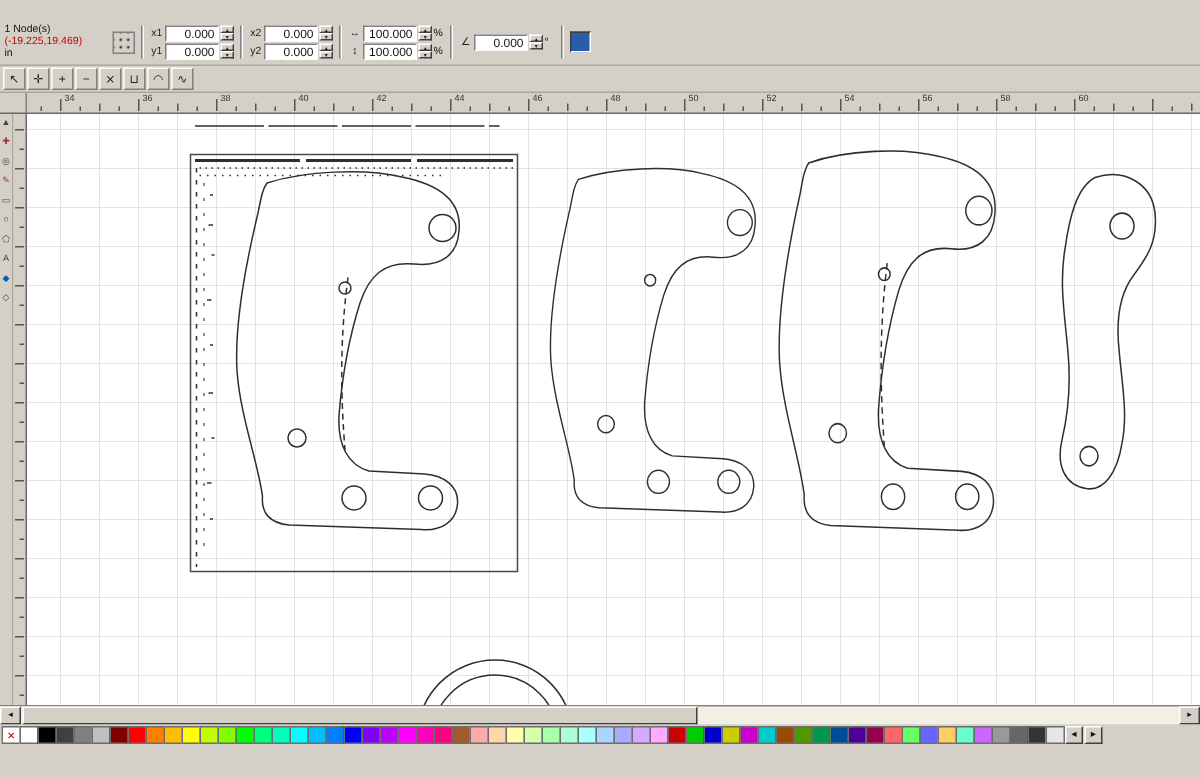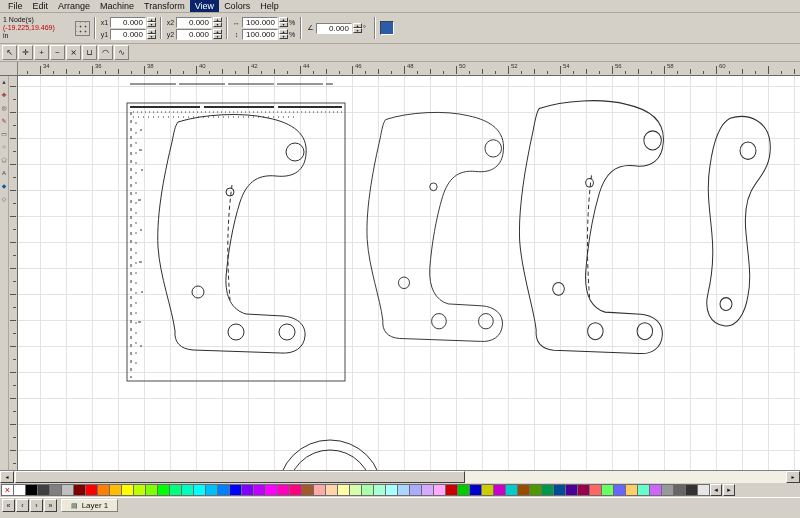--- a/index.html
+++ b/index.html
@@ -75,30 +75,20 @@
   .layer-tab{height:13px;margin-left:3px;padding:0 9px;background:#ece9d8;border:1px solid;
              border-color:#fff #808080 #808080 #fff;font-size:8px;line-height:11px;display:flex;
              align-items:center;gap:4px;}
   .layer-tab .tabicon{font-size:7px;color:#355;}
 </style>
 </head>
 <body>
 
 <div class="app">
 
-  <div class="menubar">
-      <div class="menu-item">File</div>
-      <div class="menu-item">Edit</div>
-      <div class="menu-item">Arrange</div>
-      <div class="menu-item">Machine</div>
-      <div class="menu-item">Transform</div>
-      <div class="menu-item active">View</div>
-      <div class="menu-item">Colors</div>
-      <div class="menu-item">Help</div>
-    </div>
 
   <div class="propbar">
     <div class="sel-info">
       <div>1 Node(s)</div>
       <div class="coords">(-19.225,19.469)</div>
       <div>in</div>
     </div>
     <div class="anchor-grid"></div>
     <div class="vsep"></div>
     <div class="field-groups">
@@ -428,26 +418,14 @@
       <div class="pal-cell" style="background: rgb(102, 255, 204);"></div>
       <div class="pal-cell" style="background: rgb(204, 102, 255);"></div>
       <div class="pal-cell" style="background: rgb(153, 153, 153);"></div>
       <div class="pal-cell" style="background: rgb(102, 102, 102);"></div>
       <div class="pal-cell" style="background: rgb(51, 51, 51);"></div>
       <div class="pal-cell" style="background: rgb(230, 230, 230);"></div>
       <div class="pal-arrow">◂</div>
       <div class="pal-arrow">▸</div>
     </div>
 
-  <div class="statusbar">
-    <div style="display:flex;gap:1px;">
-        <div class="nav-btn">«</div>
-        <div class="nav-btn">‹</div>
-        <div class="nav-btn">›</div>
-        <div class="nav-btn">»</div>
-      </div>
-    <div class="layer-tab">
-      <span class="tabicon">▤</span>
-      <span>Layer 1</span>
-    </div>
-  </div>
 
 </div>
 
 </body></html>

